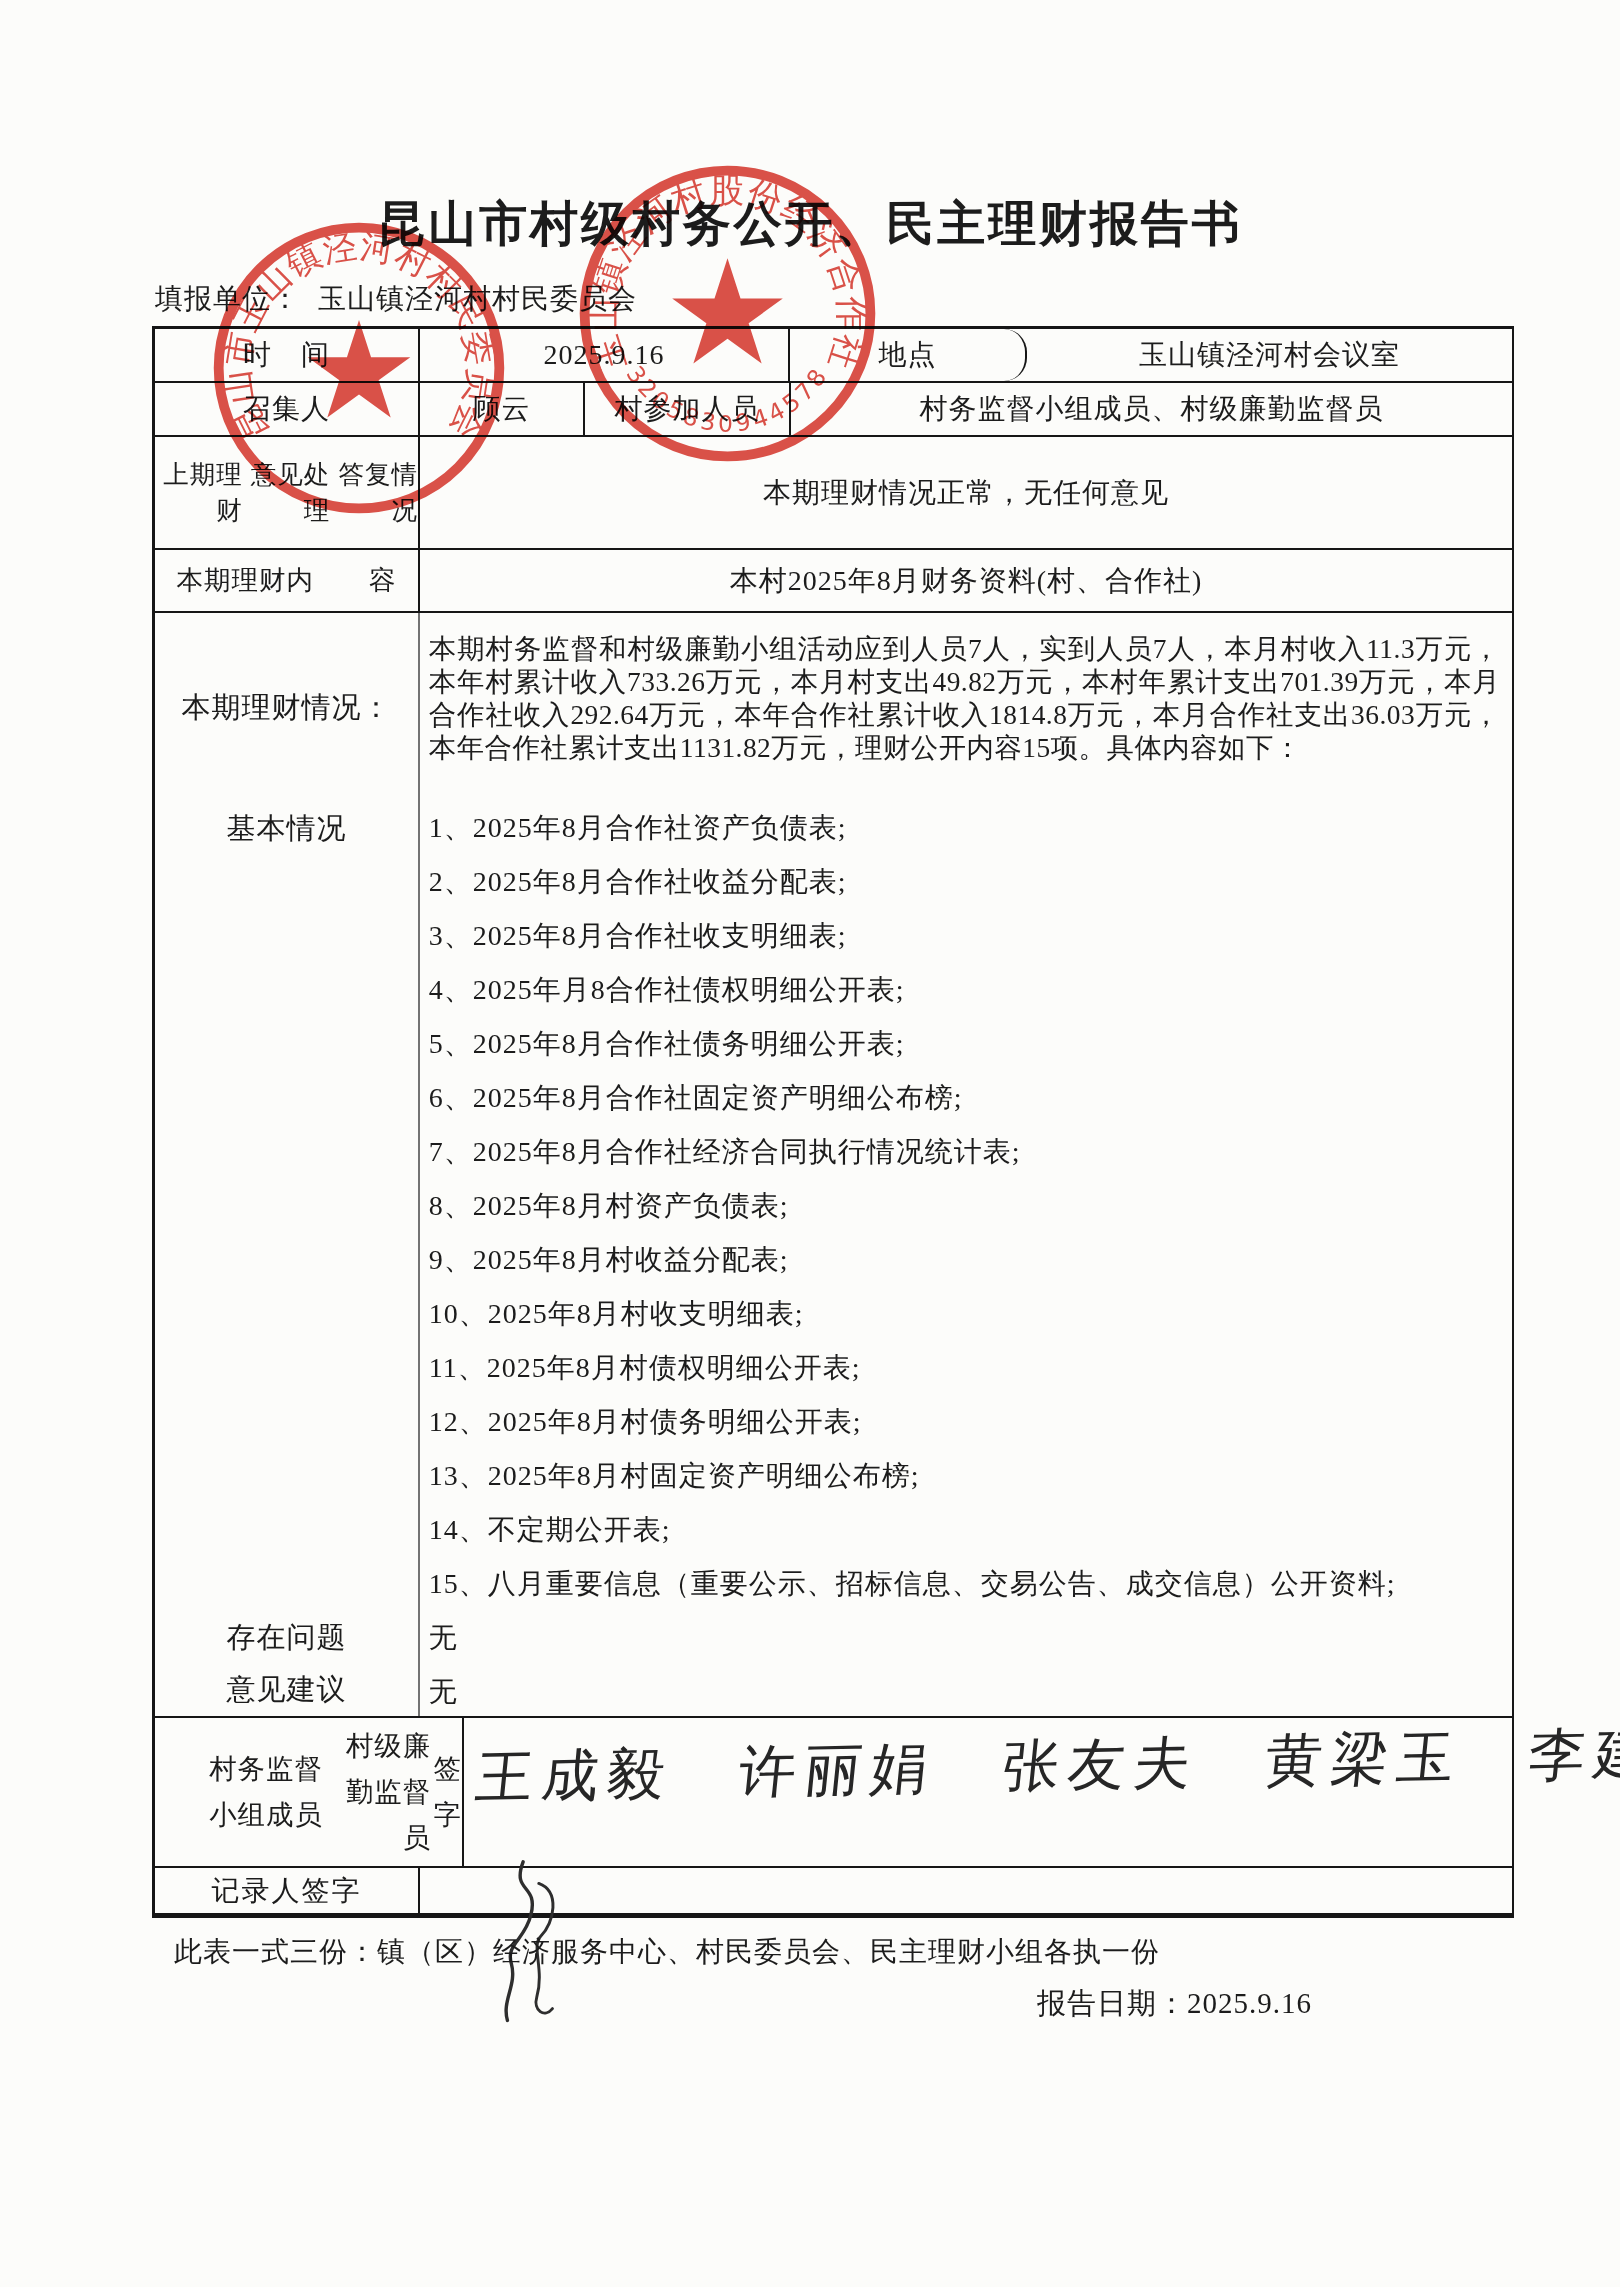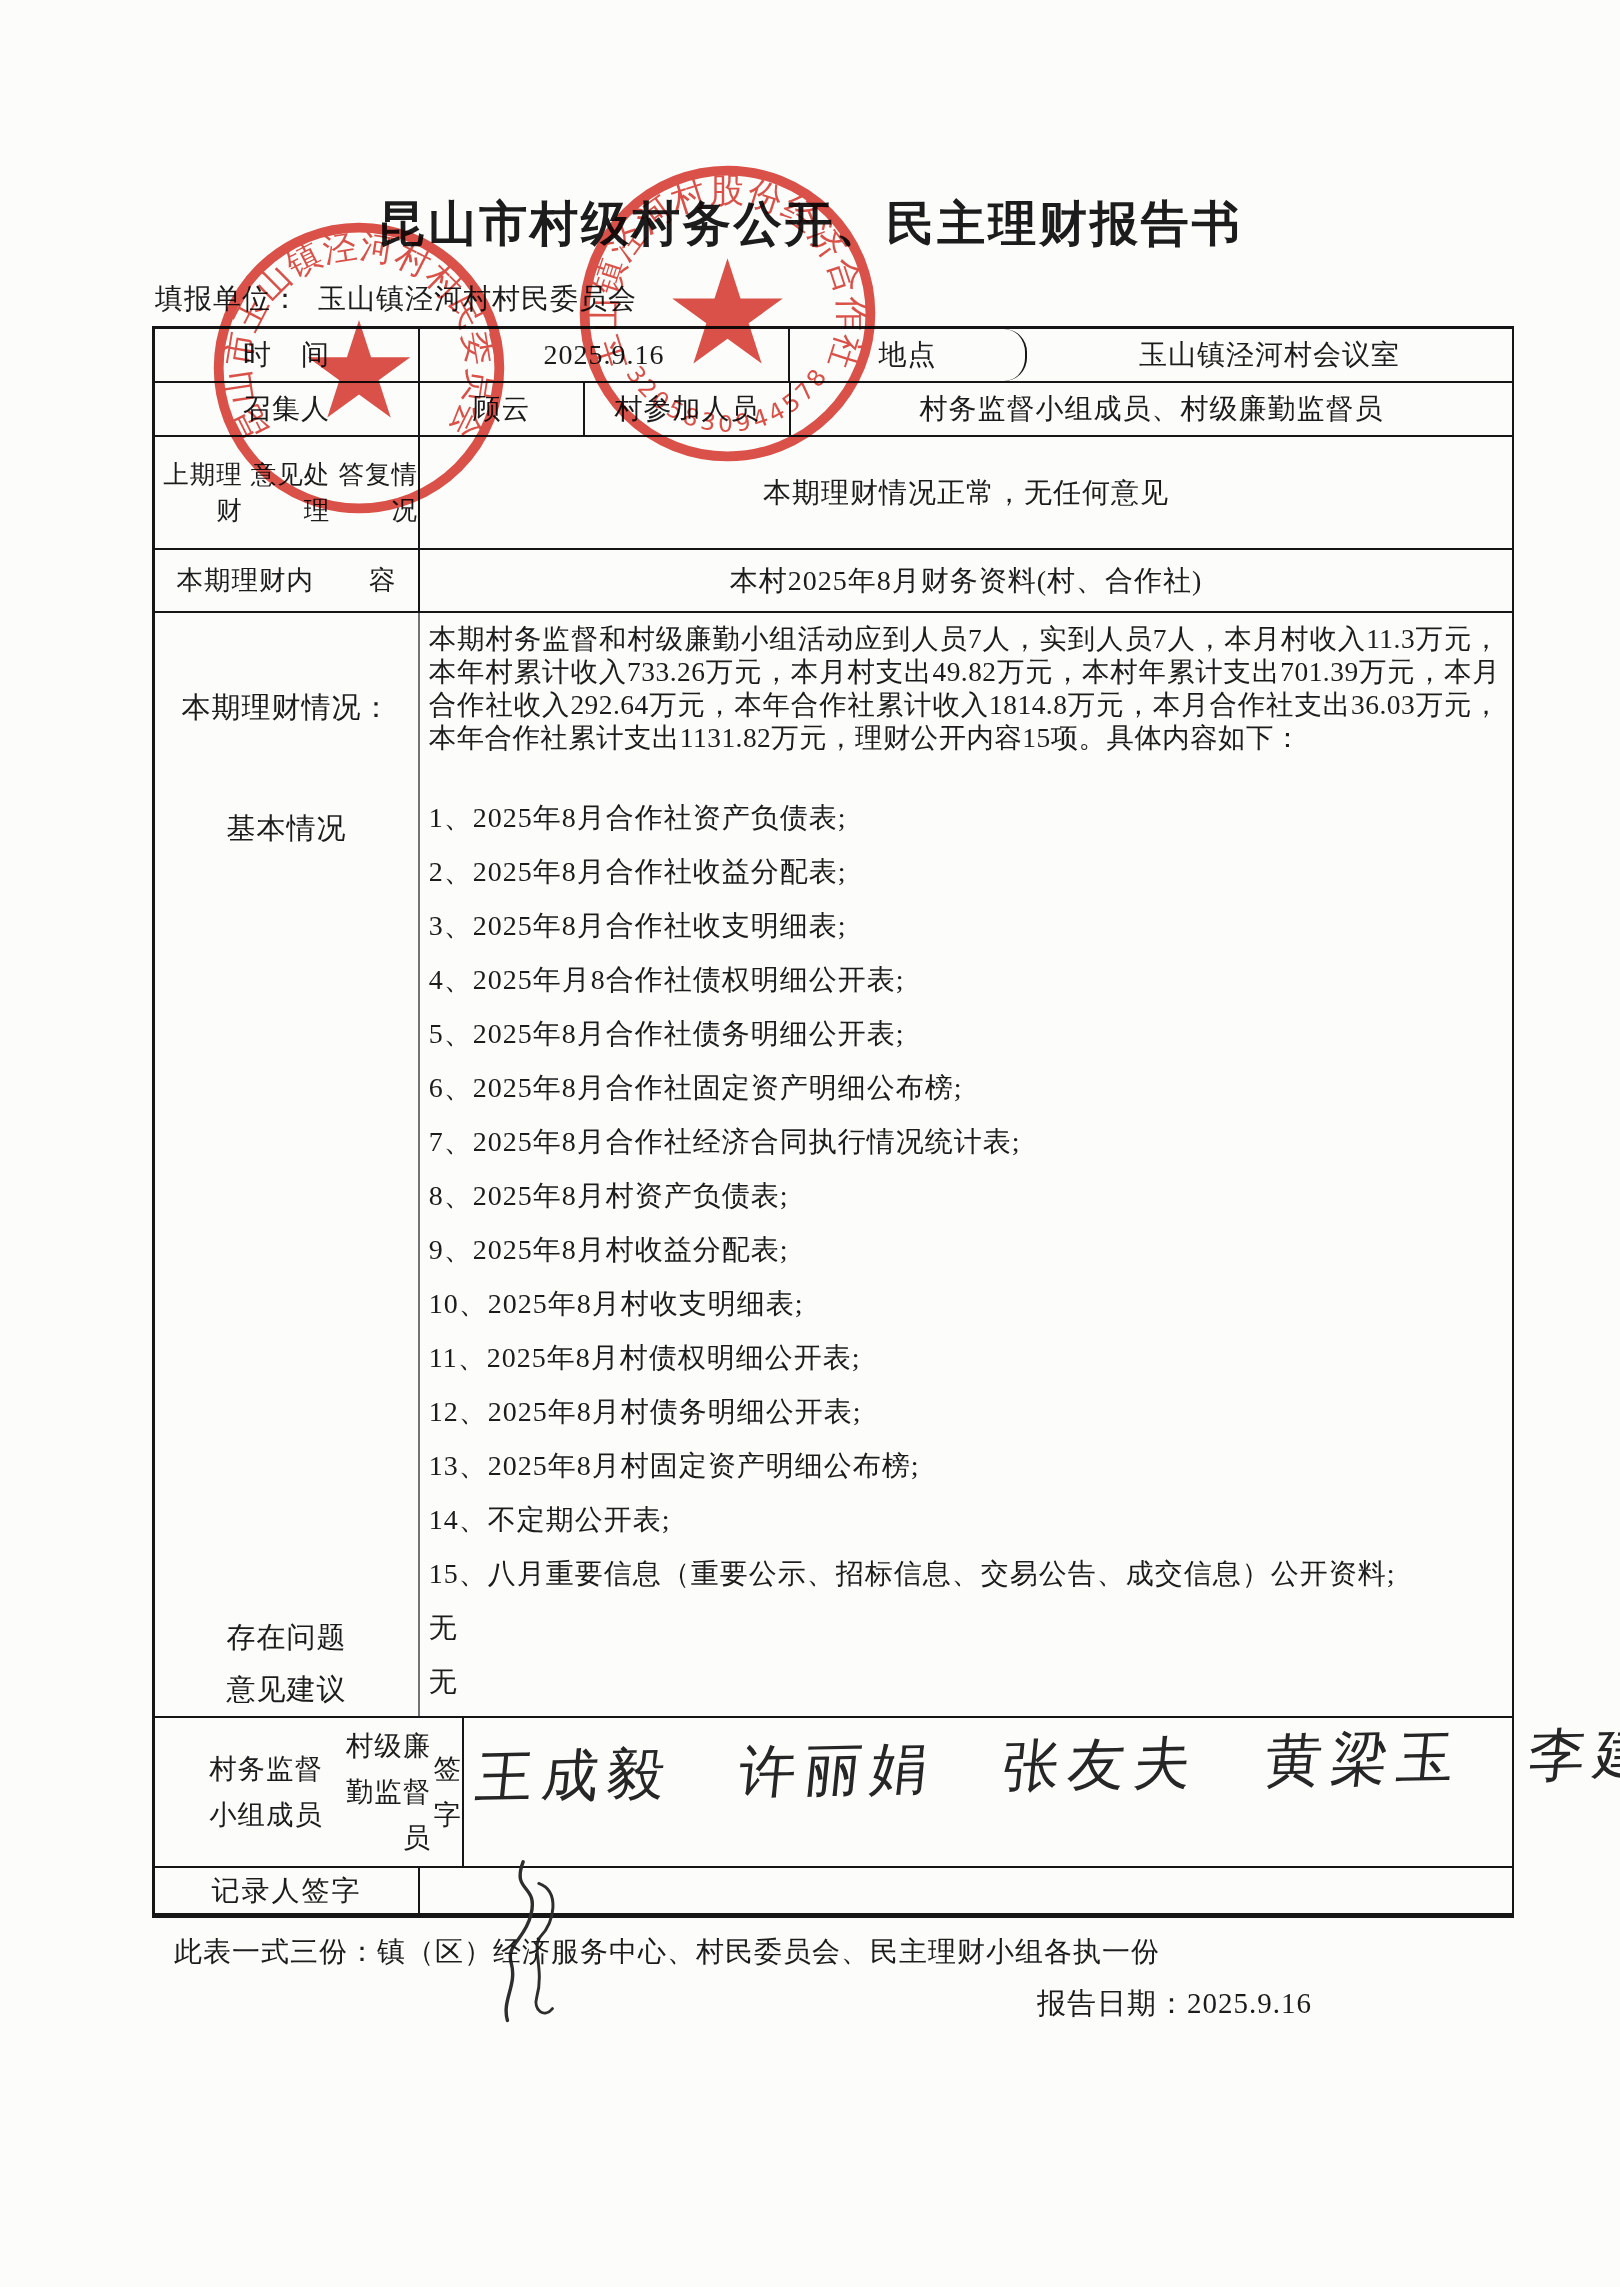--- a/index.html
+++ b/index.html
@@ -53,21 +53,21 @@
   .stackc{display:flex;flex-direction:row;align-items:center;justify-content:center;}
   .prev-label-line{font-size:25.5px;line-height:36px;letter-spacing:1px;}
   .cont-label-line{font-size:26.5px;line-height:29px;letter-spacing:1px;white-space:pre;}
   
   .main-label-cell{position:relative;border-right:2px solid #737373;box-sizing:border-box;}
   .main-label{position:absolute;left:0;right:0;text-align:center;font-size:29px;letter-spacing:1px;}
   .lbl-situation{top:75px;}
   .lbl-basic{top:196px;}
   .lbl-problems{top:1005px;}
   .lbl-suggestions{top:1057px;}
-  .main-content-cell{flex:1 1 auto;box-sizing:border-box;overflow:hidden;}
+  .main-content-cell{flex:1 1 auto;box-sizing:border-box;overflow:hidden;margin-top:10px;}
   .summary-para{
     margin:9.8px 11.8px 0 8.8px;font-size:27.4px;line-height:33px;
     text-align:justify;text-justify:inter-ideograph;letter-spacing:0.5px;
   }
   .item-list{margin-top:36px;padding-left:8.8px;}
   .item-row{height:54px;display:flex;align-items:center;font-size:28px;letter-spacing:1px;white-space:nowrap;}
   
   .sign-label-line{font-size:27.4px;line-height:46px;letter-spacing:1px;}
   .sign-cell{position:relative;justify-content:flex-start;overflow:visible;}
   .signatures{

